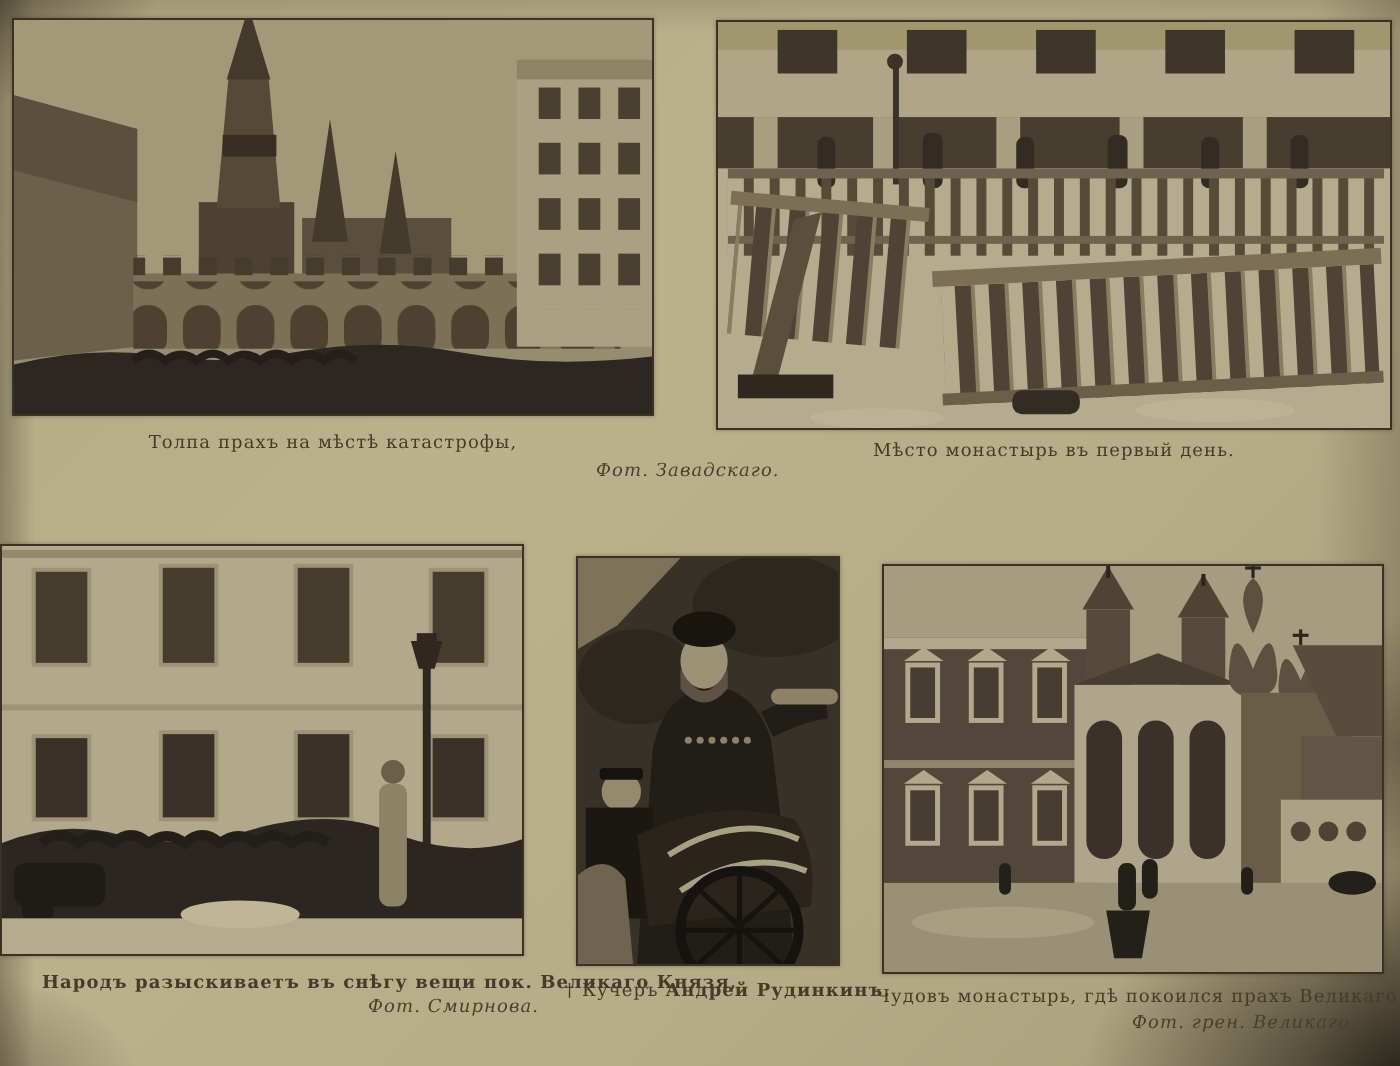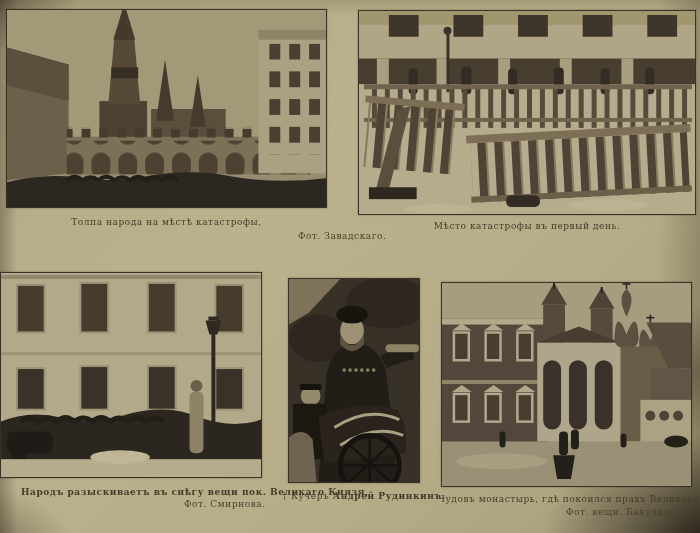--- a/index.html
+++ b/index.html
@@ -19,21 +19,21 @@
   .photo{
     position:absolute;border:1px solid #3a3227;box-sizing:border-box;
     background:#a89d80;box-shadow:0 0 2px rgba(50,42,28,0.4);
   }
   .photo svg{display:block;width:100%;height:100%;}
   .cap{
     position:absolute;font-size:9px;letter-spacing:0.55px;color:#453b2a;
     white-space:nowrap;line-height:11px;
   }
   .center{text-align:center;}
-  .credit{color:#4a3f2d;text-align:right;}
+  .credit{font-style:italic;color:#4a3f2d;text-align:right;}
   .bold{font-weight:bold;}
 </style>
 </head>
 <body>
 
 <div class="page">
 
   <div class="photo" style="left:6px;top:9px;width:321px;height:199px;">
     <svg viewBox="0 0 321 199" preserveAspectRatio="none">
       <defs>
@@ -256,31 +256,31 @@
         <rect x="118" y="150" width="9" height="24" rx="4"></rect>
         <rect x="130" y="148" width="8" height="20" rx="4"></rect>
         <path d="M112,174 L134,174 L130,198 L116,198 Z"></path>
         <rect x="58" y="150" width="6" height="16" rx="3"></rect>
         <rect x="180" y="152" width="6" height="14" rx="3"></rect>
         <ellipse cx="236" cy="160" rx="12" ry="6"></ellipse>
       </g>
     </svg>
   </div>
 
-  <div class="cap center" style="left:6px;top:217px;width:321px;">Толпа народа на мѣстѣ катастрофы,</div>
+  <div class="cap center" style="left:6px;top:217px;width:321px;">Толпа прахъ на мѣстѣ катастрофы,</div>
 
   <div class="cap credit" style="left:298px;top:231px;">Фот. Завадскаго.</div>
 
-  <div class="cap center" style="left:358px;top:221px;width:338px;">Мѣсто катастрофы въ первый день.</div>
+  <div class="cap center" style="left:358px;top:221px;width:338px;">Мѣсто монастырь въ первый день.</div>
 
   <div class="cap" style="left:21px;top:487px;font-weight:bold;">Народъ разыскиваетъ въ снѣгу вещи пок. Великаго Князя,</div>
 
   <div class="cap credit" style="left:184px;top:499px;">Фот. Смирнова.</div>
 
   <div class="cap center" style="left:266px;top:491px;width:196px;">
     <span>† Кучеръ </span><span class="bold">Андрей Рудинкинъ.</span>
   </div>
 
   <div class="cap center" style="left:438px;top:494px;width:258px;">Чудовъ монастырь, гдѣ покоился прахъ Великаго Князя,</div>
 
-  <div class="cap credit" style="left:566px;top:507px;">Фот. вещи. Бакулина.</div>
+  <div class="cap credit" style="left:566px;top:507px;">Фот. грен. Великаго.</div>
 
 </div>
 
 </body></html>

